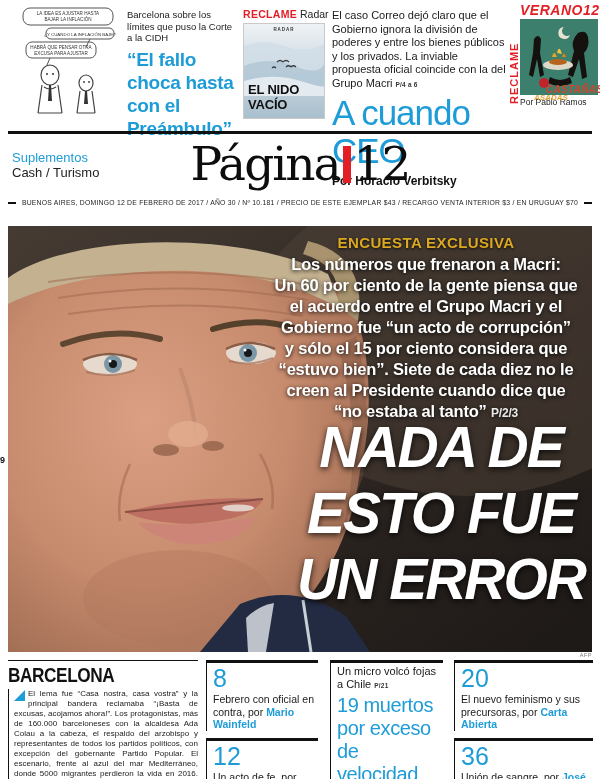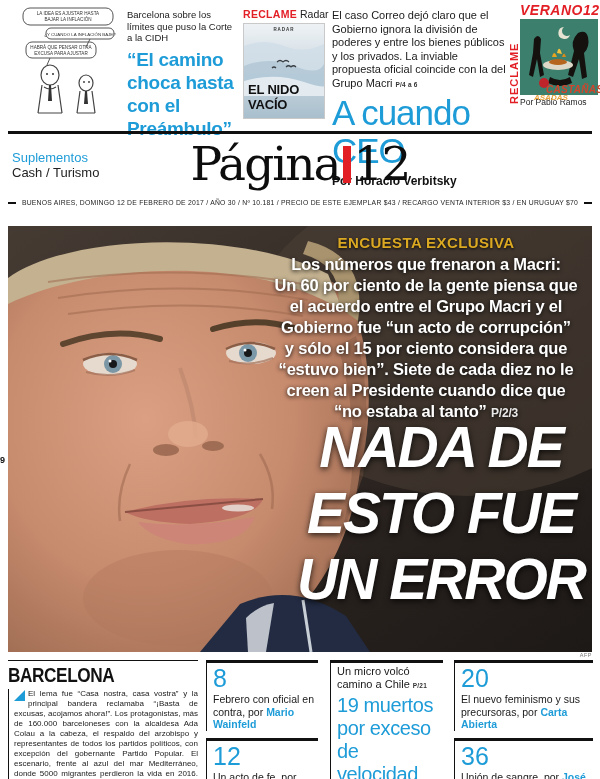--- a/index.html
+++ b/index.html
@@ -106,21 +106,21 @@
       <circle cx="64" cy="77" r="0.9"></circle>
         <circle cx="69" cy="77" r="0.9"></circle>
       <path d="M29 80 L31 80 L32 96 L28 96 Z"></path>
       <path d="M65 86 L67 86 L68 99 L64 99 Z"></path>
     </g>
   </svg>
 </div>
 
 <div class="abs kicker-block">
   <div class="kicker">Barcelona sobre los límites que puso la Corte a la CIDH</div>
-  <div class="blue-head">“El camino choca hasta con el Preámbulo”</div>
+  <div class="blue-head">“El fallo choca hasta con el Preámbulo”</div>
 </div>
 
 <div class="abs radar-block">
   <div class="radar-label">
     <span class="red">RECLAME</span><span class="blk">Radar</span>
   </div>
   <div class="radar-cover">
     <div class="mini-mast">RADAR</div>
     <svg width="80" height="60" viewBox="0 0 80 60" style="position:absolute;top:12px;left:0">
       <path d="M0 10 Q20 2 40 10 T80 8 V60 H0 Z" fill="#cfdde7" opacity="0.8"></path>
@@ -279,21 +279,21 @@
       <div class="cap"><span>Febrero con oficial en contra, por </span><span class="nm">Mario Wainfeld</span></div>
     </div>
     <div class="block">
       <div class="num">12</div>
       <div class="cap"><span>Un acto de fe, por </span></div>
     </div>
   </div>
 
   <div class="col col3">
     <div class="block">
-      <div class="c3-kick"><span>Un micro volcó camino a Chile </span><span class="pageref">P/21</span></div>
+      <div class="c3-kick"><span>Un micro volcó fojas a Chile </span><span class="pageref">P/21</span></div>
       <div class="c3-head">19 muertos por exceso de velocidad</div>
     </div>
   </div>
 
   <div class="col col4">
     <div class="block">
       <div class="num">20</div>
       <div class="cap"><span>El nuevo feminismo y sus precursoras, por </span><span class="nm">Carta Abierta</span></div>
     </div>
     <div class="block">

